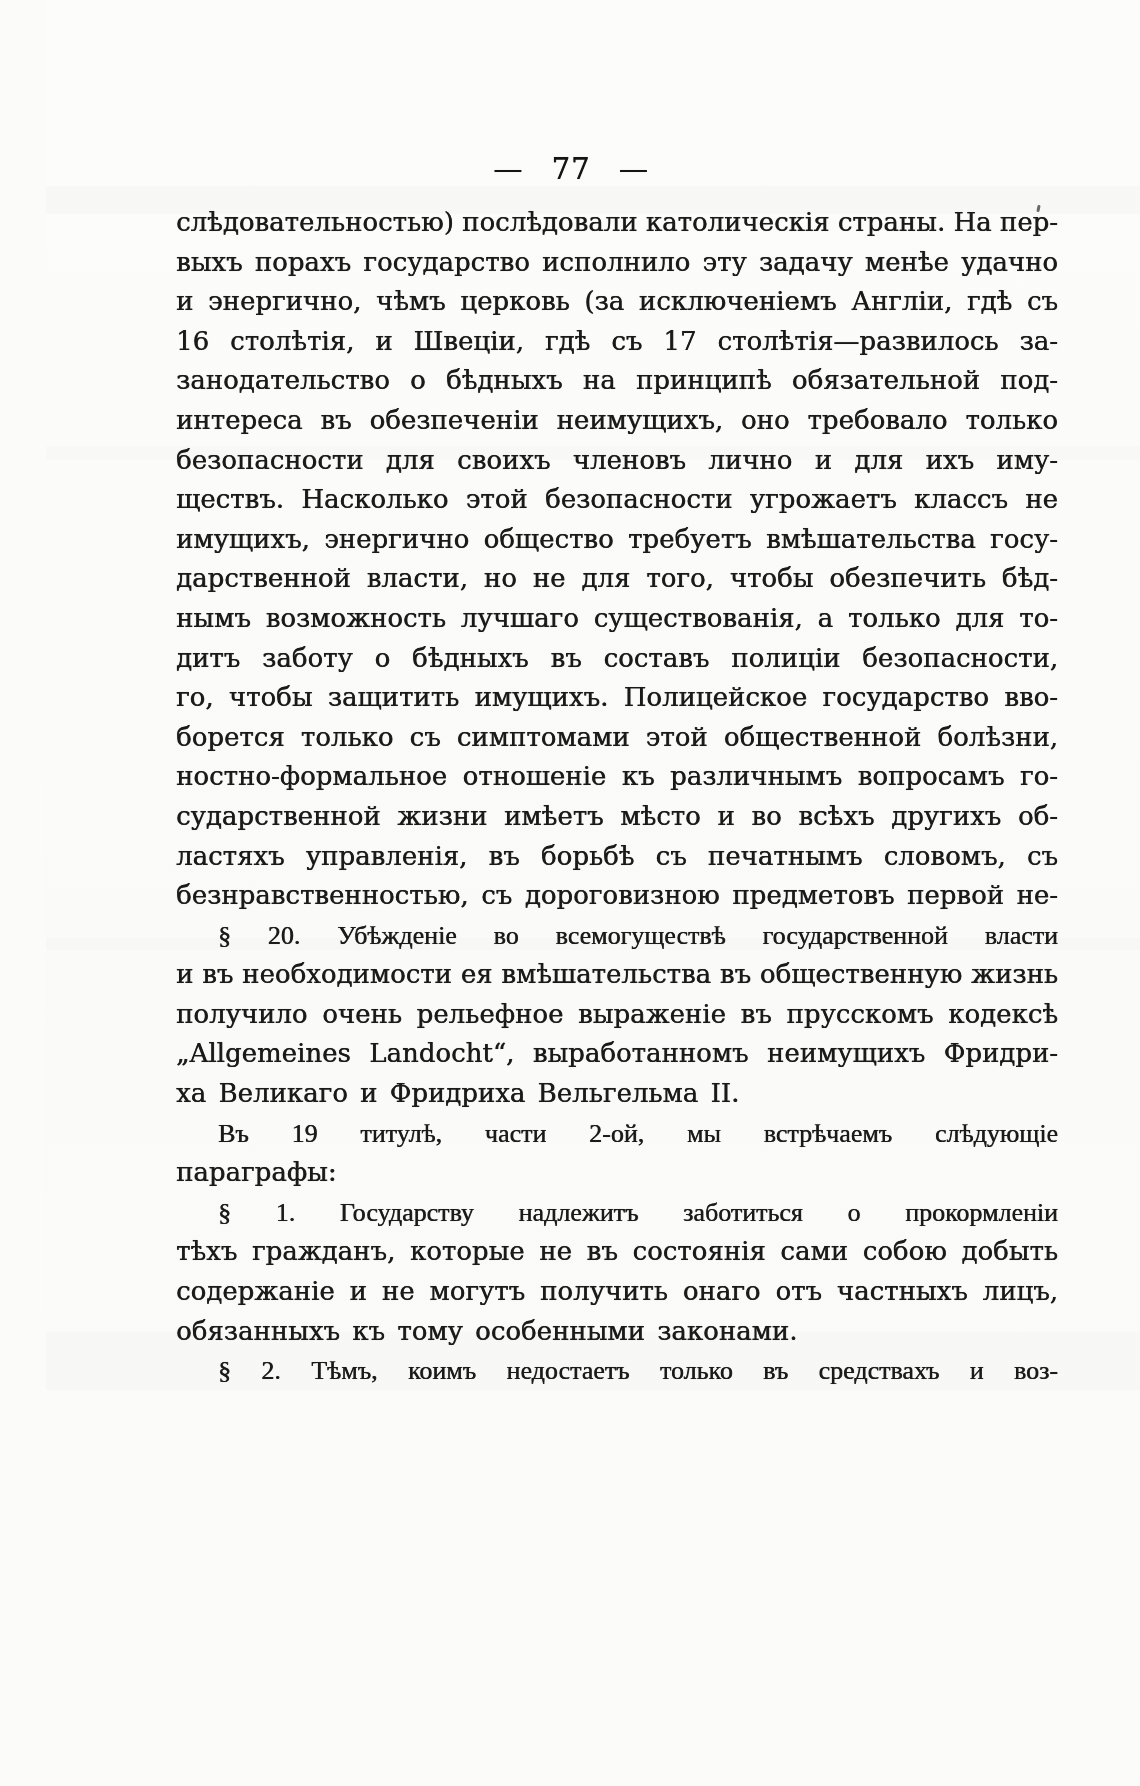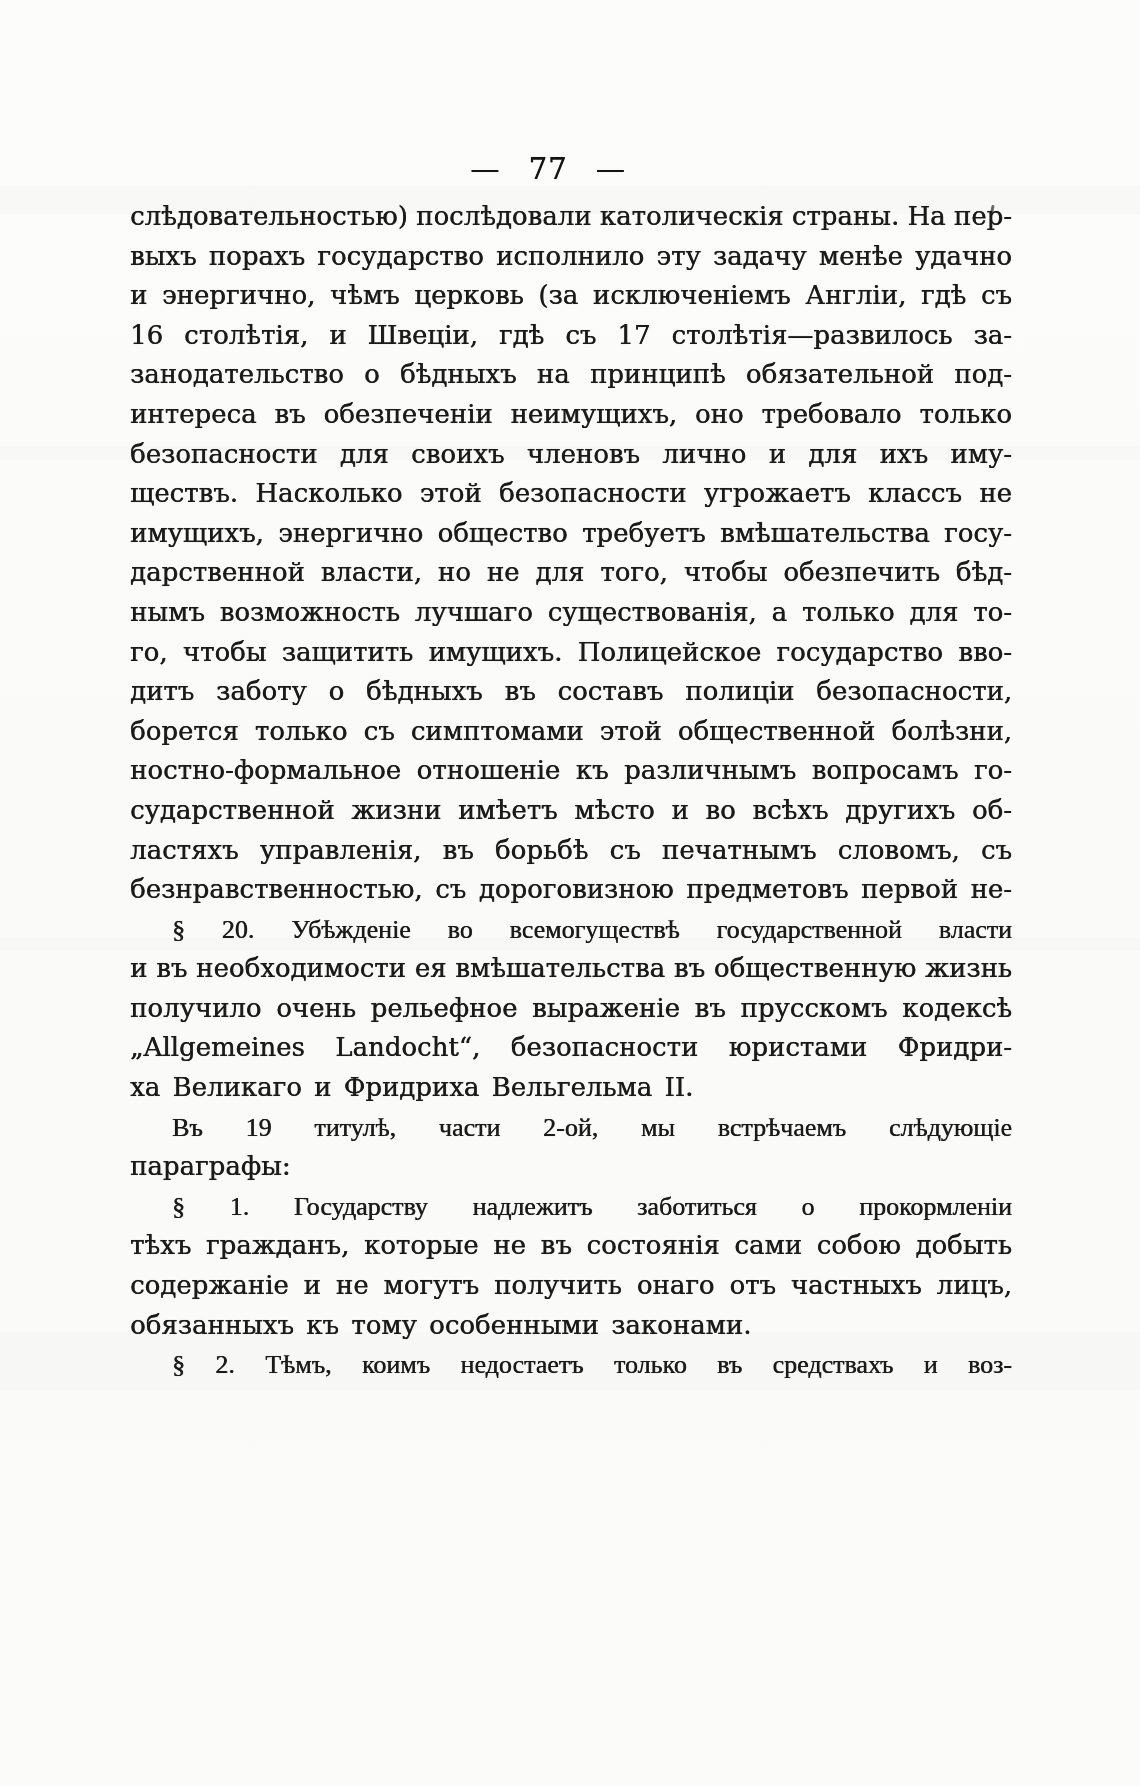--- a/index.html
+++ b/index.html
@@ -12,20 +12,21 @@
     position: relative;
     background: #fbfbfa;
     font-family: "DejaVu Serif", serif;
     overflow: hidden;
   }
   .paper {
     position: absolute;
     inset: 0;
     background:
       linear-gradient(180deg, #fcfcfb 0%, #fafaf9 55%, #fbfbfa 100%);
+    margin-left: 46px;
   }
   .band {
     position: absolute;
     left: 0;
     width: 100%;
     background: rgba(70, 70, 70, 0.022);
     pointer-events: none;
   }
   .band.b1 { top: 186px; height: 28px; }
   .band.b2 { top: 446px; height: 14px; background: rgba(70,70,70,0.016); }
@@ -41,21 +42,21 @@
     text-align: center;
     transform: translateX(-22px);
     font-size: 29px;
     color: #141414;
     letter-spacing: 1px;
     word-spacing: 18px;
     text-shadow: 0.5px 0 0 rgba(20,20,20,0.9), 0 0 0.8px rgba(20,20,20,0.35);
   }
   .text-block {
     position: absolute;
-    top: 197px;
+    top: 203px;
     left: 130px;
     width: 882px;
   }
   .line {
     height: 39.6px;
     line-height: 39.6px;
     font-size: 26px;
     color: #1a1a1a;
     white-space: nowrap;
     word-spacing: 4px;
@@ -101,31 +102,31 @@
     <div class="line j">выхъ порахъ государство исполнило эту задачу менѣе удачно</div>
     <div class="line j">и энергично, чѣмъ церковь (за исключеніемъ Англіи, гдѣ съ</div>
     <div class="line j">16 столѣтія, и Швеціи, гдѣ съ 17 столѣтія—развилось за-</div>
     <div class="line j">занодательство о бѣдныхъ на принципѣ обязательной под-</div>
     <div class="line j">интереса въ обезпеченіи неимущихъ, оно требовало только</div>
     <div class="line j">безопасности для своихъ членовъ лично и для ихъ иму-</div>
     <div class="line j">ществъ. Насколько этой безопасности угрожаетъ классъ не</div>
     <div class="line j">имущихъ, энергично общество требуетъ вмѣшательства госу-</div>
     <div class="line j">дарственной власти, но не для того, чтобы обезпечить бѣд-</div>
     <div class="line j">нымъ возможность лучшаго существованія, а только для то-</div>
+    <div class="line j">дитъ заботу о бѣдныхъ въ составъ полиціи безопасности,</div>
     <div class="line j">го, чтобы защитить имущихъ. Полицейское государство вво-</div>
-    <div class="line j">дитъ заботу о бѣдныхъ въ составъ полиціи безопасности,</div>
     <div class="line j">борется только съ симптомами этой общественной болѣзни,</div>
     <div class="line j">ностно-формальное отношеніе къ различнымъ вопросамъ го-</div>
     <div class="line j">сударственной жизни имѣетъ мѣсто и во всѣхъ другихъ об-</div>
     <div class="line j">ластяхъ управленія, въ борьбѣ съ печатнымъ словомъ, съ</div>
     <div class="line j">безнравственностью, съ дороговизною предметовъ первой не-</div>
     <div class="line j in">§ 20. Убѣжденіе во всемогуществѣ государственной власти</div>
     <div class="line j">и въ необходимости ея вмѣшательства въ общественную жизнь</div>
     <div class="line j">получило очень рельефное выраженіе въ прусскомъ кодексѣ</div>
-    <div class="line j">„Allgemeines Landocht“, безопасности юристами Фридри-</div>
+    <div class="line j">„Allgemeines Landocht“, выработанномъ неимущихъ Фридри-</div>
     <div class="line">ха Великаго и Фридриха Вельгельма II.</div>
     <div class="line j in">Въ 19 титулѣ, части 2-ой, мы встрѣчаемъ слѣдующіе</div>
     <div class="line">параграфы:</div>
     <div class="line j in">§ 1. Государству надлежитъ заботиться о прокормленіи</div>
     <div class="line j">тѣхъ гражданъ, которые не въ состоянія сами собою добыть</div>
     <div class="line j">содержаніе и не могутъ получить онаго отъ частныхъ лицъ,</div>
     <div class="line">обязанныхъ къ тому особенными законами.</div>
     <div class="line j in">§ 2. Тѣмъ, коимъ недостаетъ только въ средствахъ и воз-</div>
   </div>
 </div>

